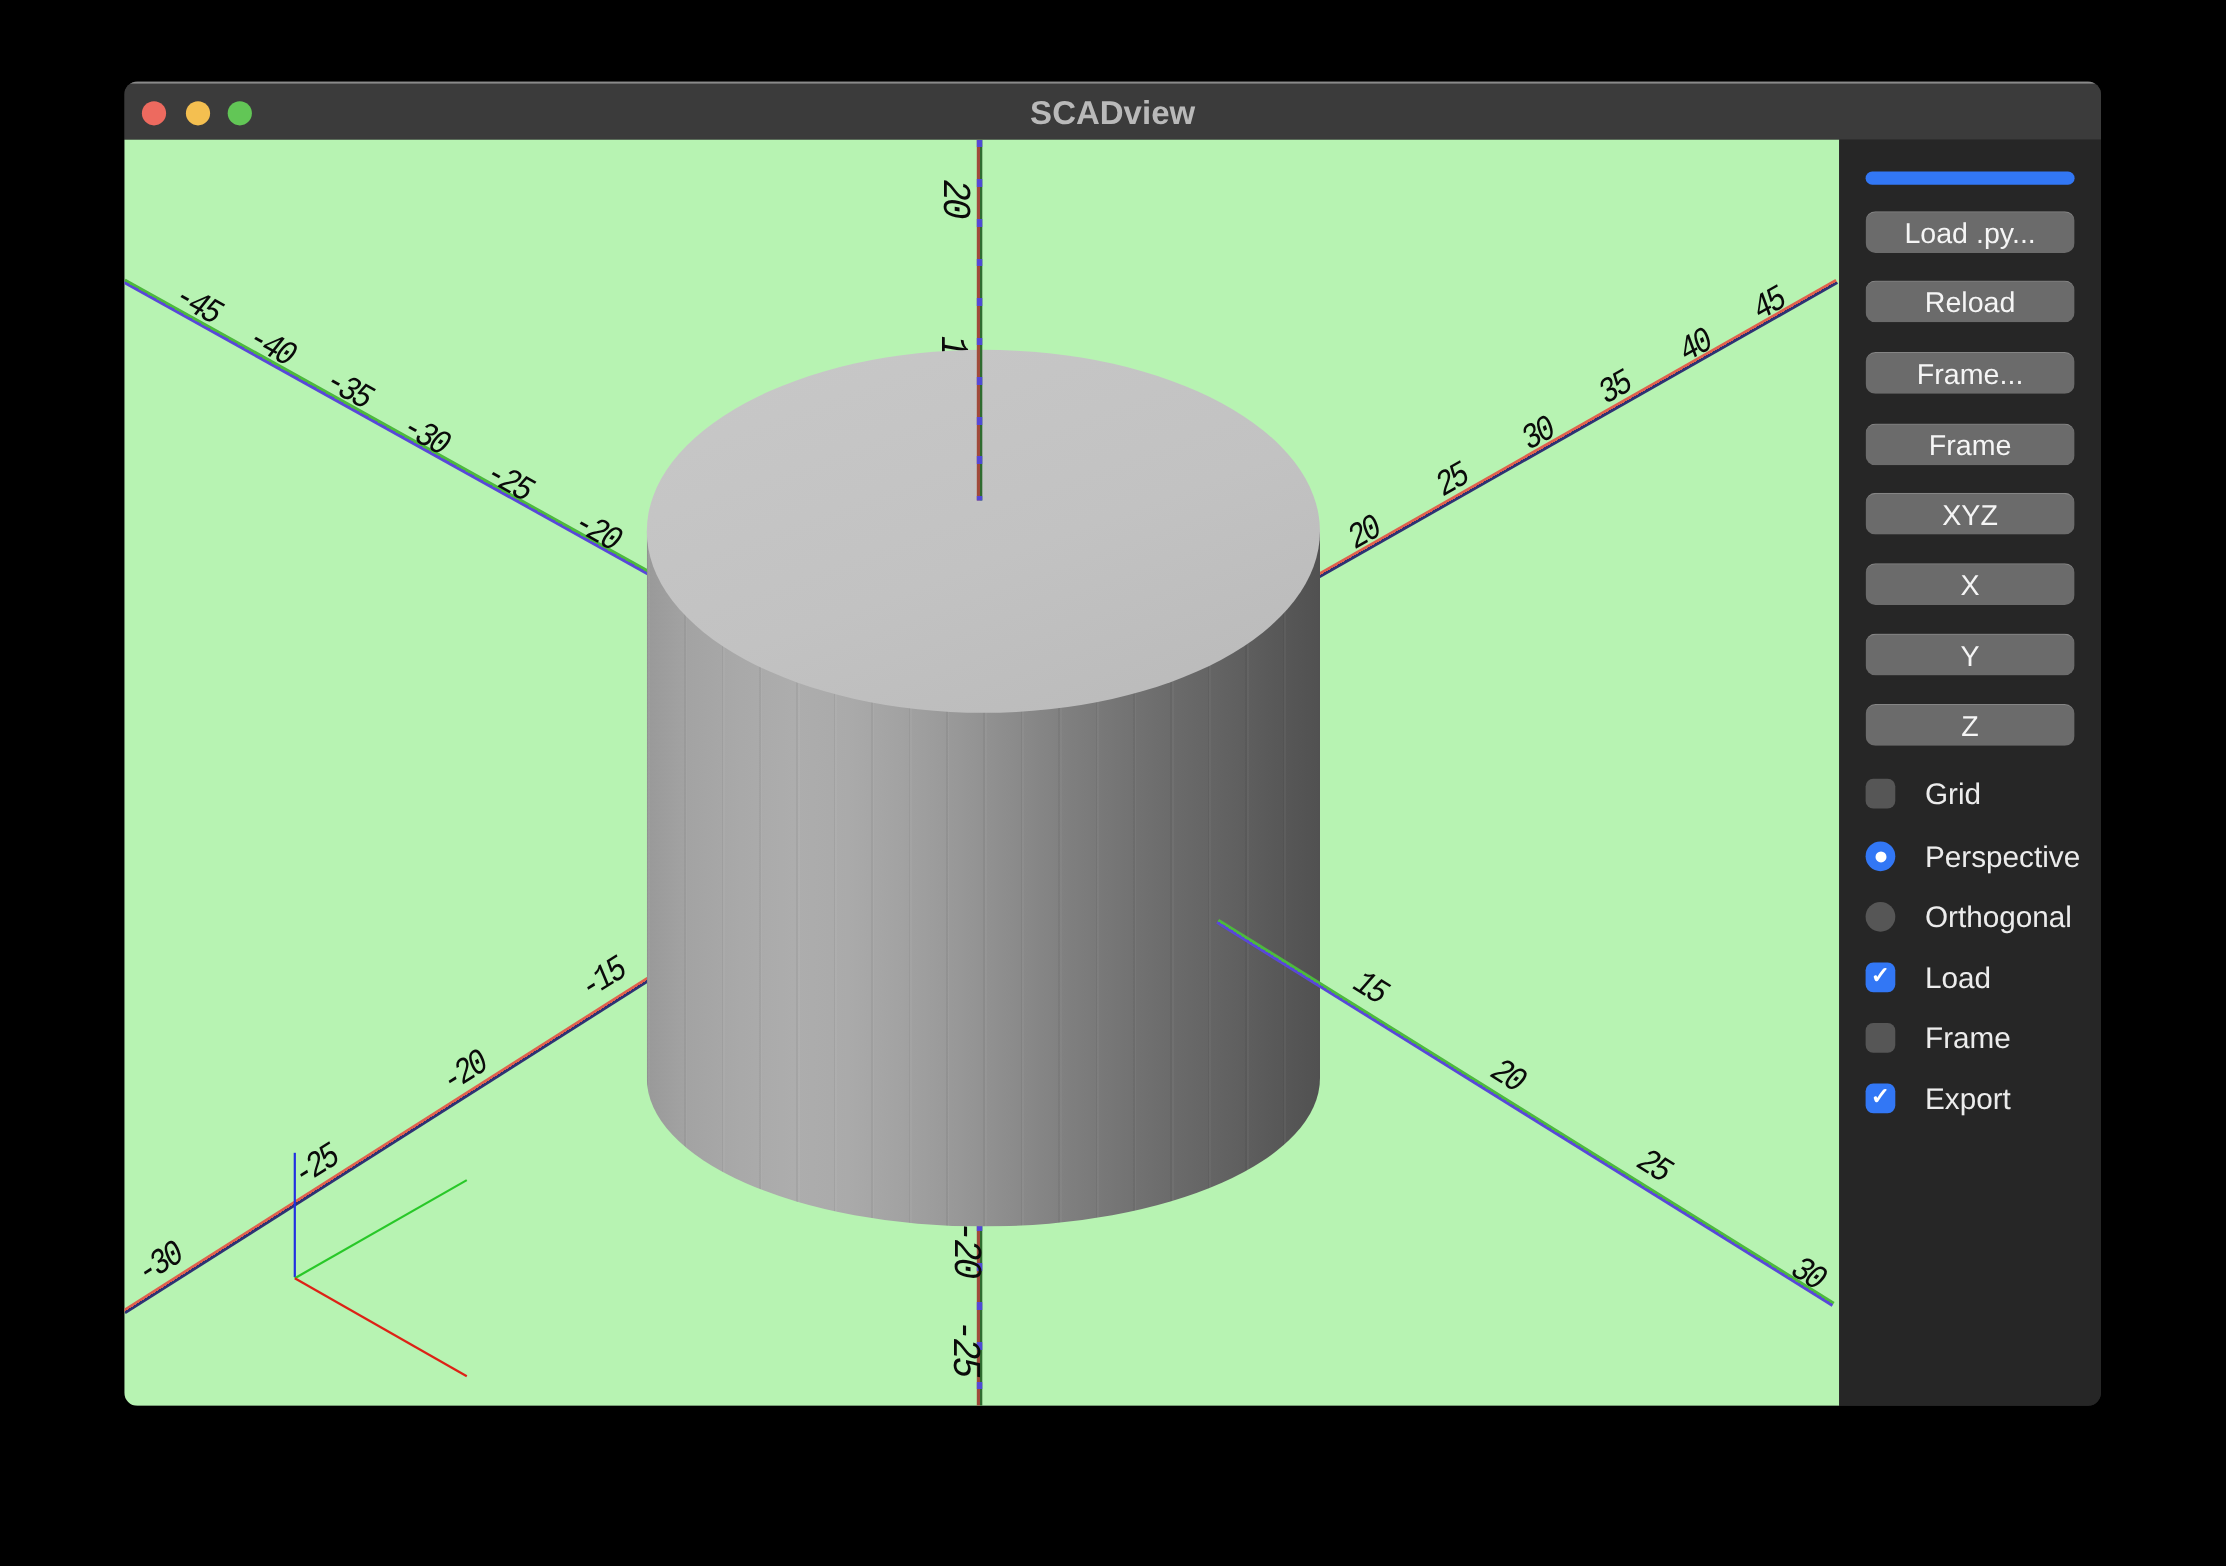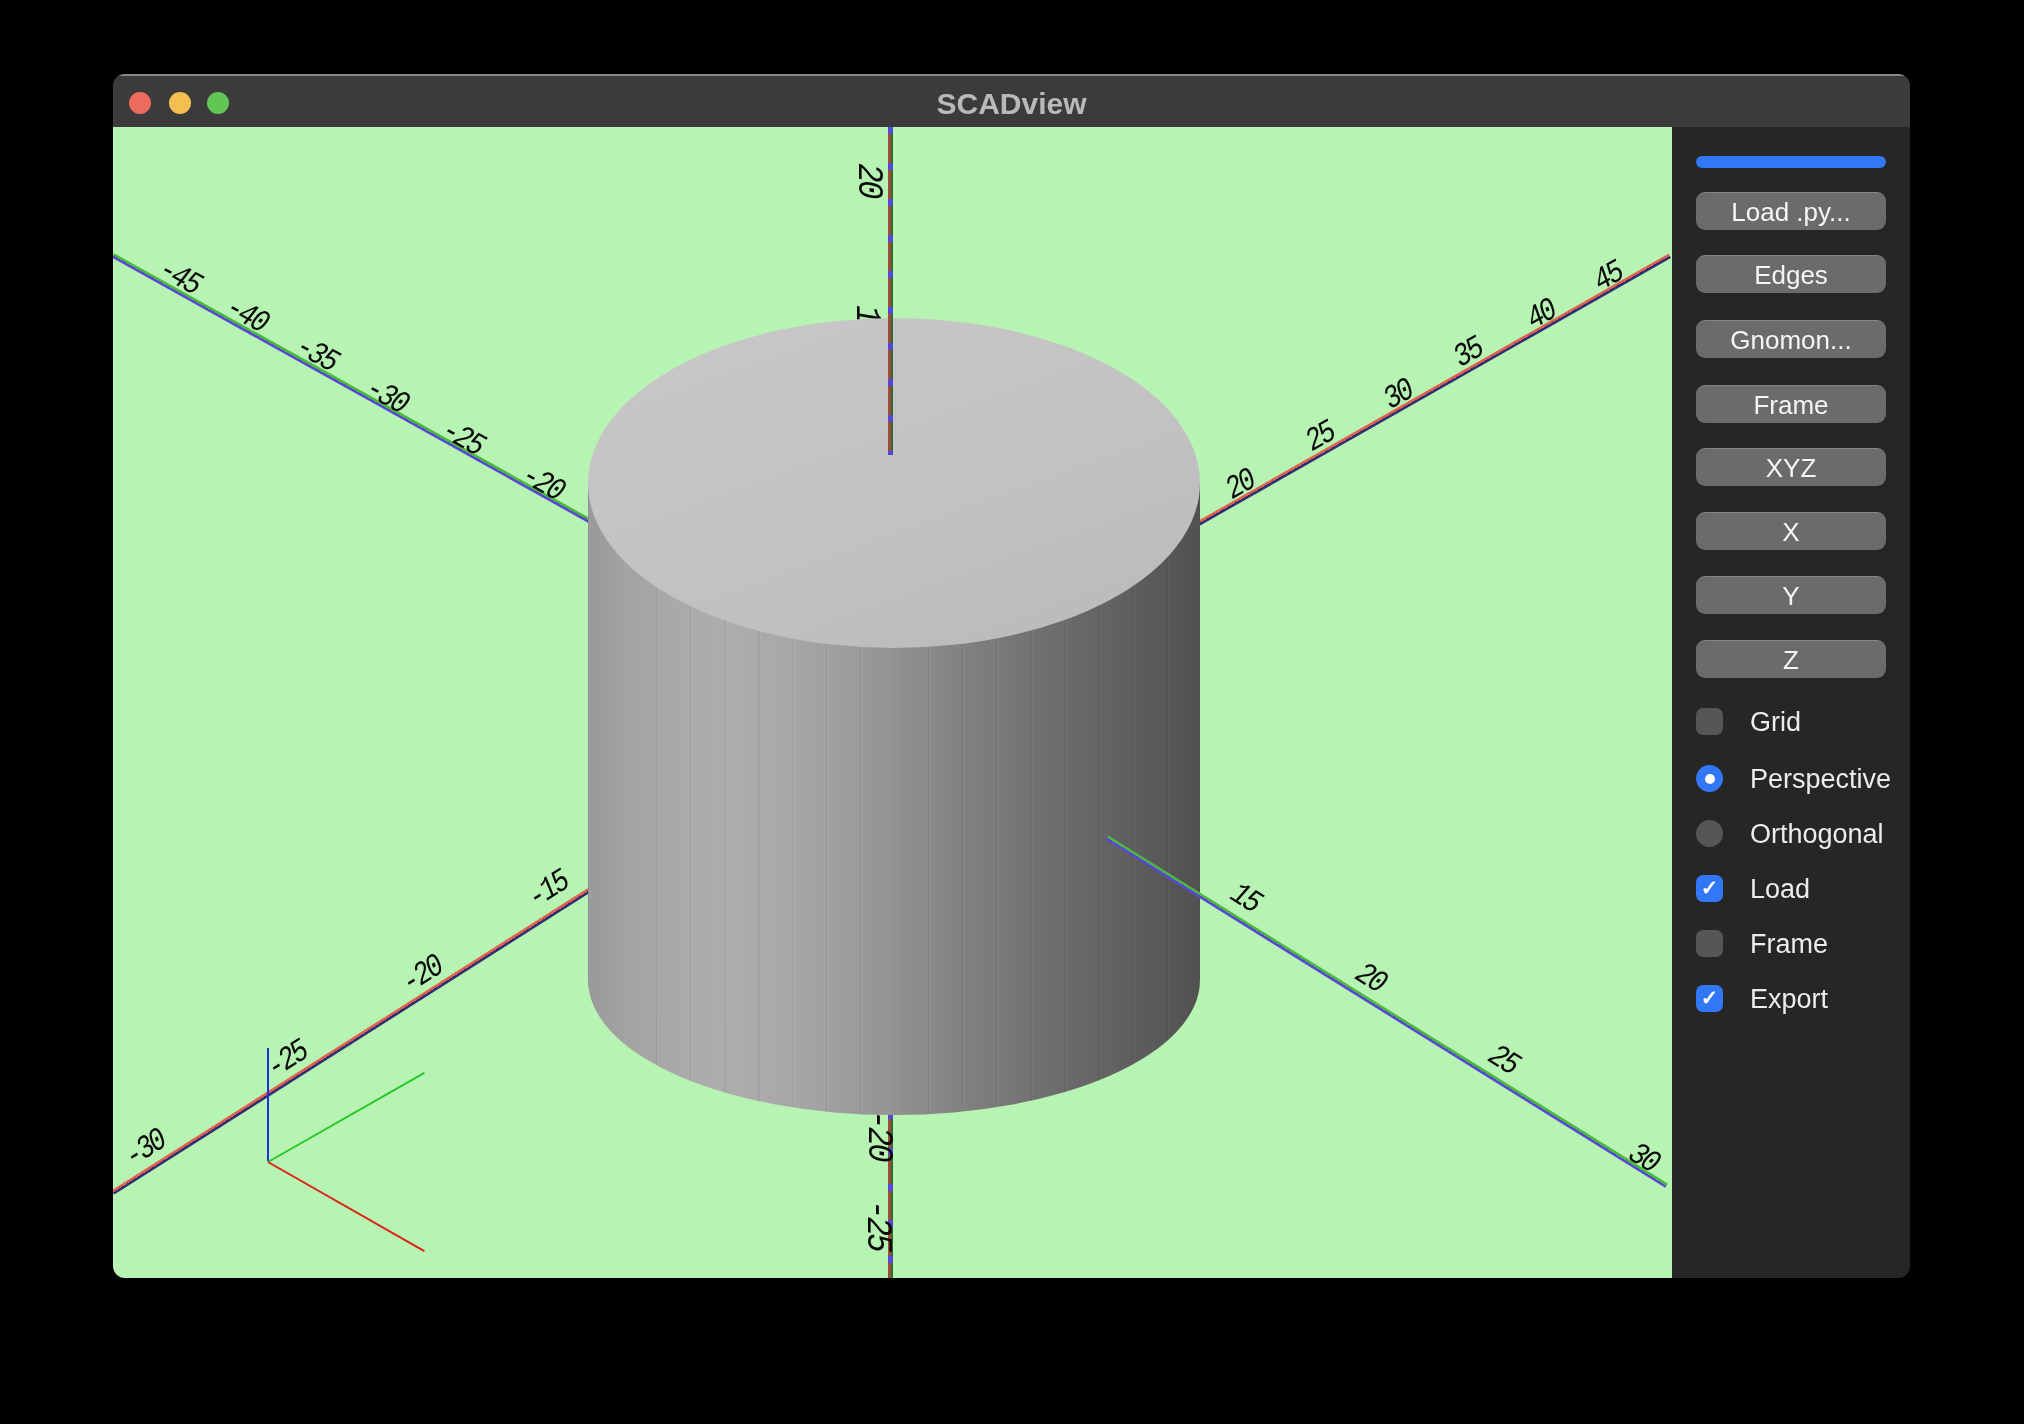--- a/index.html
+++ b/index.html
@@ -126,22 +126,22 @@
 
       <div class="gn gn-z"></div>
       <div class="gn gn-y"></div>
       <div class="gn gn-x"></div>
     </div>
 
     <div class="sidebar">
       <div class="progress" style="background:#3277f5;"></div>
 
       <button class="sbtn" style="top:65px;">Load .py...</button>
-      <button class="sbtn" style="top:128px;">Edges</button>
-      <button class="sbtn" style="top:193px;">Gnomon...</button>
+      <button class="sbtn" style="top:128px;">Reload</button>
+      <button class="sbtn" style="top:193px;">Frame...</button>
       <button class="sbtn" style="top:258px;">Frame</button>
       <button class="sbtn" style="top:321px;">XYZ</button>
       <button class="sbtn" style="top:385px;">X</button>
       <button class="sbtn" style="top:449px;">Y</button>
       <button class="sbtn" style="top:513px;">Z</button>
 
       <div class="trow" style="top:581px;">
         <span class="cbox"></span>
         <span class="tlabel">Grid</span>
       </div>

